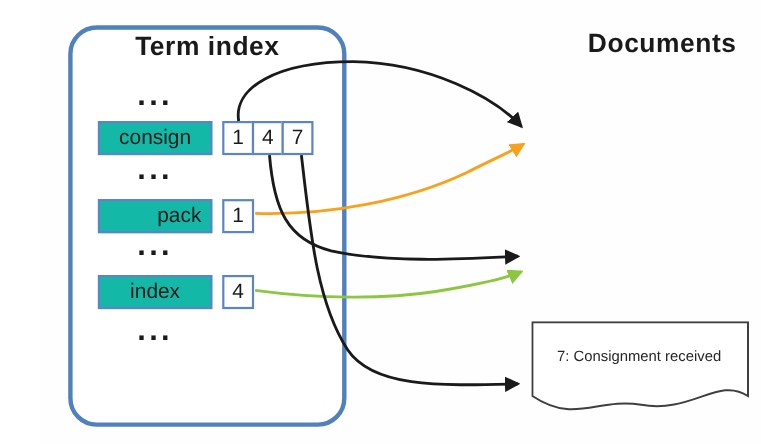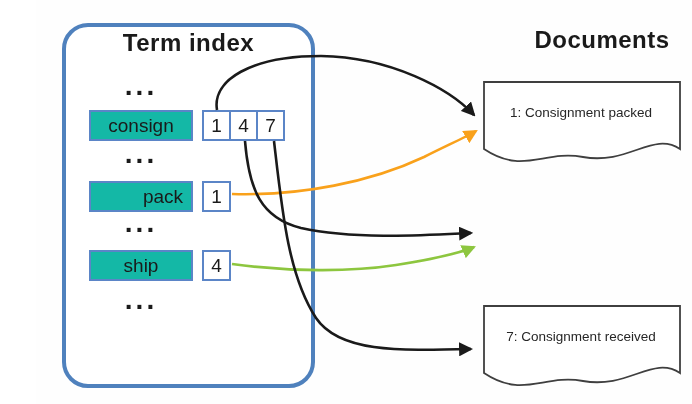--- a/index.html
+++ b/index.html
@@ -37,21 +37,21 @@
   }
   .cell + .cell{margin-left:-2px;}
   
   .docs-heading{
     position:absolute;left:468px;top:26px;width:196px;text-align:center;
     font-size:24px;font-weight:bold;letter-spacing:0.5px;
   }
   .doc{position:absolute;width:198px;height:92px;z-index:1;}
   .doc.doc1{left:447px;top:81px;}
   .doc.doc2{left:446px;top:192px;}
-  .doc.doc3{left:447px;top:305px;}
+  .doc.doc3{left:447px;top:292px;}
   .doc svg{position:absolute;left:0;top:0;}
   .doc-label{
     position:absolute;left:0;top:24px;width:196px;text-align:center;
     font-size:13.5px;color:#262626;
   }
   
   .arrows{position:absolute;left:0;top:0;z-index:4;pointer-events:none;}
 </style>
 </head>
 <body>
@@ -72,35 +72,29 @@
 
   <div class="dots d2">...</div>
 
   <div class="term-box term-pack">pack</div>
   <div class="postings p-pack">
     <div class="cell">1</div>
   </div>
 
   <div class="dots d3">...</div>
 
-  <div class="term-box term-ship">ship</div>
+  <div class="term-box term-ship">index</div>
   <div class="postings p-ship">
     <div class="cell">4</div>
   </div>
 
   <div class="dots d4">...</div>
 
   <div class="docs-heading">Documents</div>
 
-  <div class="doc doc1">
-    <svg width="198" height="92" viewBox="0 0 198 92">
-      <path d="M1,1 H197 V68 C170,50 146,84 100,76 C60,69 40,94 1,68 Z" fill="#ffffff" stroke-width="1.8" stroke="#3f3f3f"></path>
-    </svg>
-    <div class="doc-label">1: Consignment packed</div>
-  </div>
 
 
   <div class="doc doc3">
     <svg width="198" height="92" viewBox="0 0 198 92">
       <path d="M1,1 H197 V68 C170,50 146,84 100,76 C60,69 40,94 1,68 Z" fill="#ffffff" stroke-width="1.8" stroke="#3f3f3f"></path>
     </svg>
     <div class="doc-label">7: Consignment received</div>
   </div>
 
   <svg class="arrows" width="692" height="404" viewBox="0 0 692 404">

